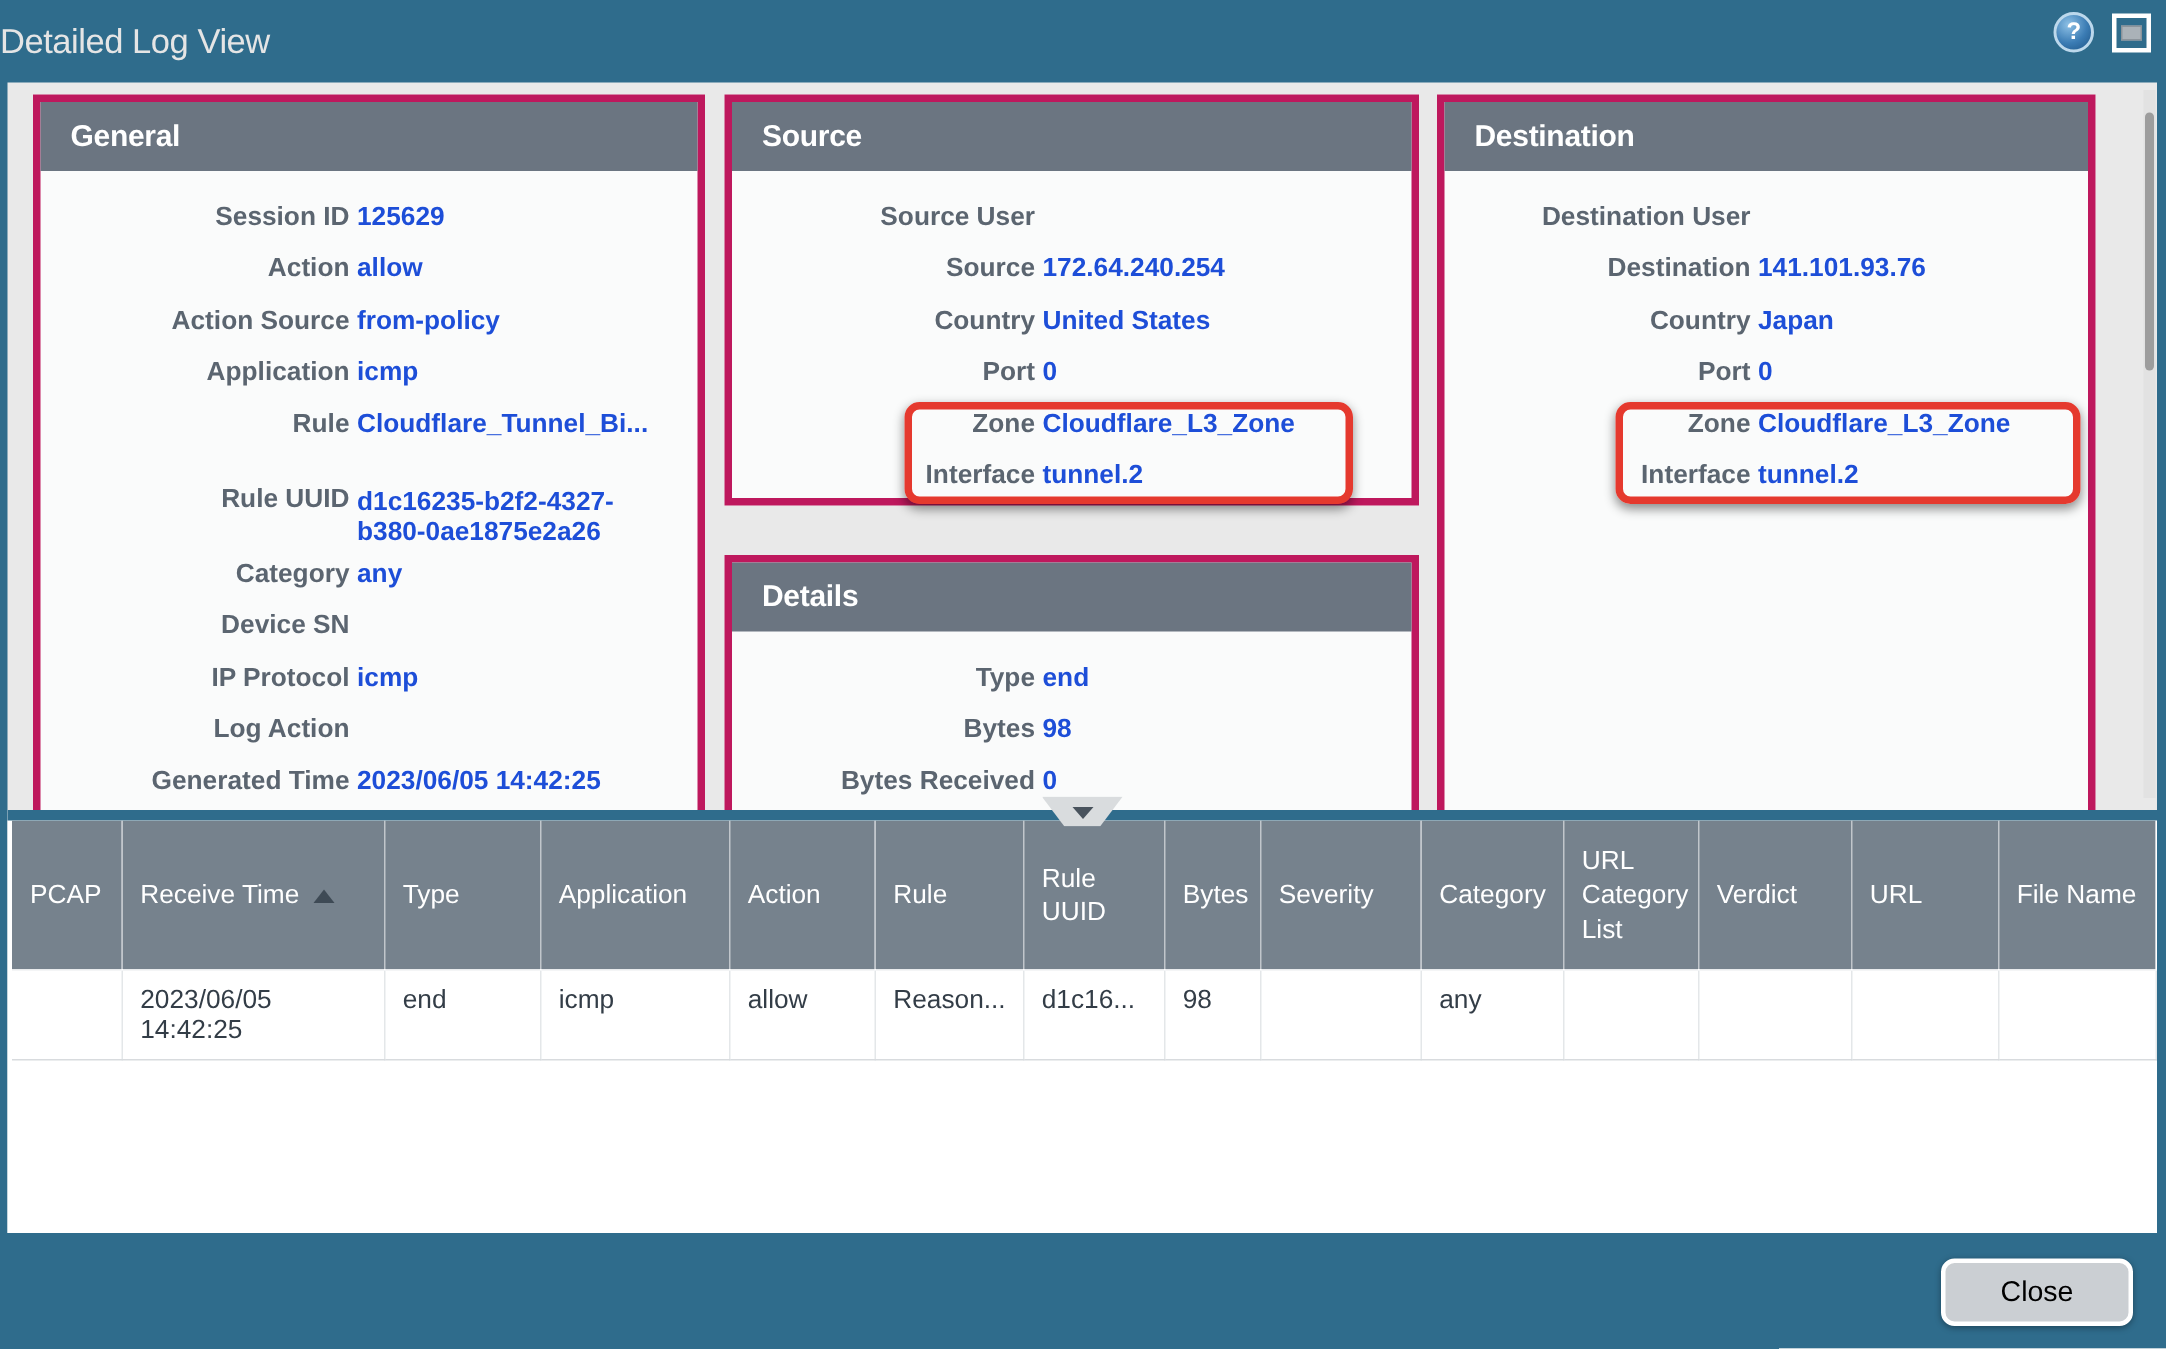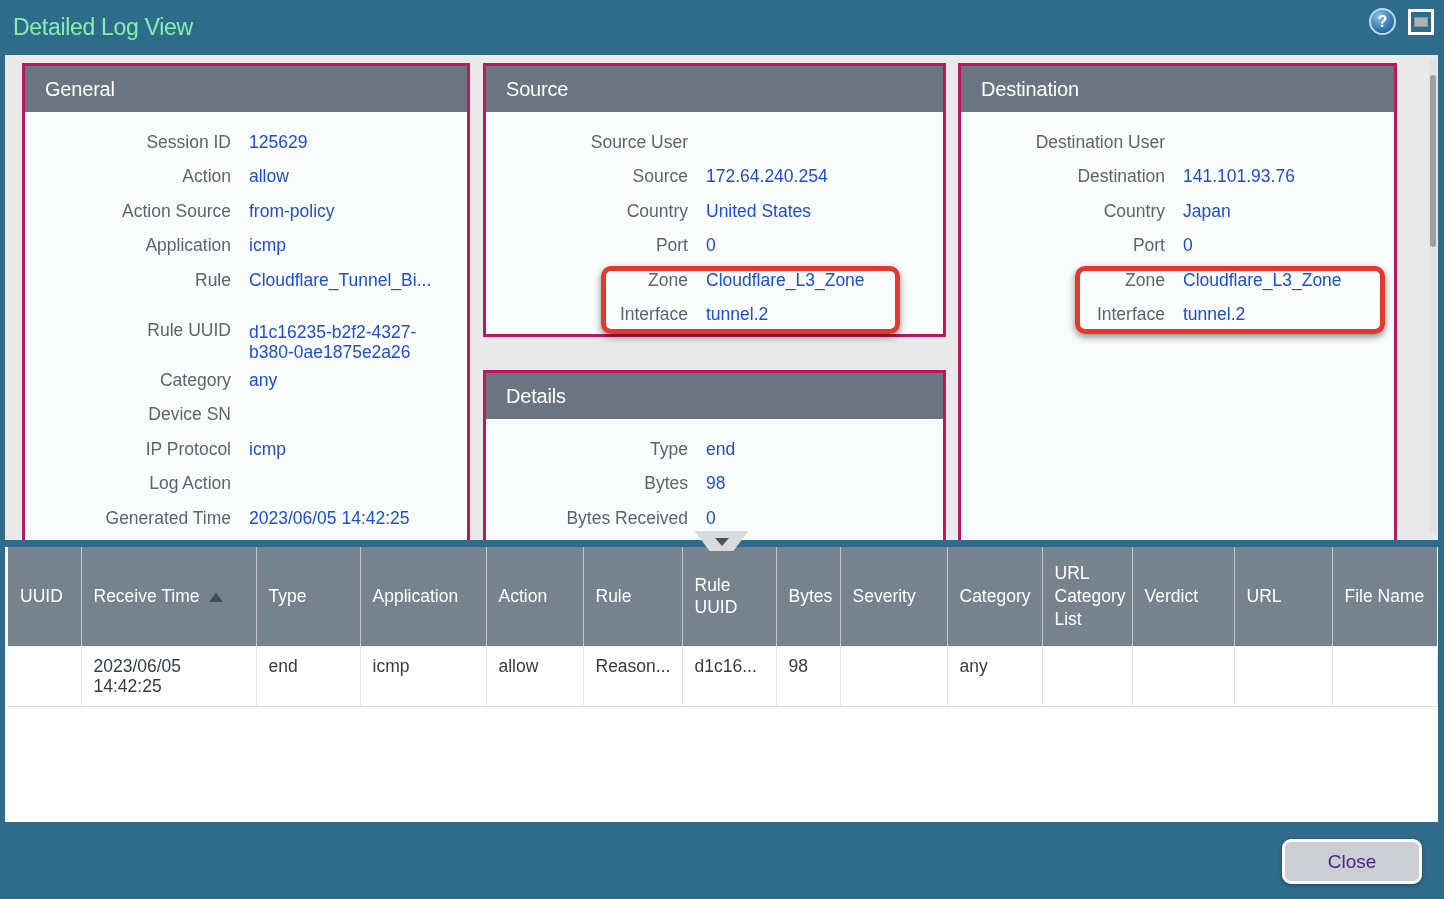--- a/index.html
+++ b/index.html
@@ -3,41 +3,41 @@
 <meta charset="utf-8">
 <style>
   * { margin:0; padding:0; box-sizing:border-box; }
   html,body { width:1444px; height:899px; }
   .stage {
     position:relative; width:1444px; height:899px; overflow:hidden;
     background:#2f6c8c; font-family:"Liberation Sans", sans-serif;
   }
   
   .titlebar { position:absolute; top:0; left:0; right:0; height:55px; display:flex; align-items:center; }
-  .title { color:#86efac; font-size:23px; font-weight:400; letter-spacing:-0.3px; padding-left:13px; }
+  .title { color:#e5e5e5; font-size:23px; font-weight:400; letter-spacing:-0.3px; }
   .titlebar-icons { position:absolute; right:10px; top:8px; display:flex; gap:12px; align-items:center; }
   .help-icon {
     width:27px; height:27px; border-radius:50%;
     background: radial-gradient(circle at 35% 28%, #8ec1e6, #3b7cb4 55%, #1d5486);
     border:2px solid #bcd8ec; color:#fff; font-weight:bold; font-size:16px;
     display:flex; align-items:center; justify-content:center; cursor:pointer;
   }
   .win-icon {
     width:26px; height:26px; border:3px solid #fff; background:#2f6c8c;
     display:flex; align-items:center; justify-content:center; cursor:pointer;
   }
   .win-icon .inner { width:14px; height:10px; background:#aab2b8; border:1px solid #8b949b; }
   
   .content { position:absolute; top:55px; left:5px; right:6px; bottom:77px; background:#e9e9e9; }
   .upper { position:absolute; top:0; left:0; right:0; height:485px; overflow:hidden; }
-  .panel { position:absolute; background:#fafbfb; border:3px solid #be185d; }
+  .panel { position:absolute; background:#fafbfb; border:5px solid #be185d;font-weight:bold; }
   .panel-header { height:46px; background:#6b7581; color:#fff; font-size:20px;
     display:flex; align-items:center; padding:0 20px; letter-spacing:-0.2px; }
   .panel-body { padding-top:13px; }
-  .frow { display:grid; grid-template-columns: var(--lblw) 1fr; column-gap:18px;
+  .frow { display:grid; grid-template-columns: var(--lblw) 1fr; column-gap:5px;
     min-height:34.5px; align-items:center; }
   .frow .lbl { text-align:right; color:#5b6570; font-size:17.5px; }
   .frow .val { color:#1d4ed8; font-size:17.5px; }
   .panel-general  { left:17px;  top:8px;  width:448px; height:540px; --lblw:206px; }
   .panel-source   { left:478px; top:8px;  width:463px; height:274px; --lblw:202px; }
   .panel-details  { left:478px; top:315px; width:463px; height:230px; --lblw:202px; }
   .panel-dest     { left:953px; top:8px;  width:439px; height:535px; --lblw:204px; }
   .row-uuid { min-height:55px; }
   .row-uuid .val span { display:inline-block; width:172px; word-break:break-all; line-height:1.18;margin-top:24px; }
   .hl-box { position:absolute; border:5px solid #e5392e; border-radius:10px;
@@ -62,23 +62,23 @@
     text-align:left; vertical-align:middle; padding:6px 6px 6px 12px; height:99px;
     border-right:1px solid rgba(255,255,255,0.55); line-height:1.3; cursor:pointer; }
   table.logs td { color:#333d47; font-size:17.5px; vertical-align:top;
     padding:9px 6px 9px 12px; height:57px; border-right:1px solid #e4e7e9;
     border-bottom:1px solid #d8dbde; border-top:1px solid #e9ebed; line-height:1.18; }
   .sort-asc { display:inline-block; width:0; height:0; border-left:7px solid transparent;
     border-right:7px solid transparent; border-bottom:9px solid #3e4a55;
     margin-left:9px; vertical-align:baseline; }
   
   .footer { position:absolute; left:0; right:0; bottom:0; height:77px; }
-  .close-btn { position:absolute; right:22px; top:17px; width:140px; height:45px;
+  .close-btn { position:absolute; right:22px; top:17px; width:128px; height:45px;
     background:#cbcfd3; border:3px solid #fff; border-radius:9px; font-size:19px;
-    color:#4c1d95; font-family:"Liberation Sans", sans-serif; cursor:pointer;
+    color:#000000; font-family:"Liberation Sans", sans-serif; cursor:pointer;
     box-shadow:0 1px 4px rgba(0,0,0,0.35); }
 </style>
 </head>
 <body>
 
 <div class="stage">
 
   <div class="titlebar">
     <div class="title">Detailed Log View</div>
     <div class="titlebar-icons">
@@ -244,21 +244,21 @@
             <col style="width:64px">
           <col style="width:107px">
             <col style="width:95px">
             <col style="width:90px">
             <col style="width:102px">
           <col style="width:98px">
             <col style="width:105px">
         </colgroup>
         <thead>
           <tr>
-            <th><span>UUID</span></th>
+            <th><span>PCAP</span></th>
             <th><span>Receive Time</span><span class="sort-asc"></span></th>
             <th><span>Type</span></th>
             <th><span>Application</span></th>
             <th><span>Action</span></th>
             <th><span>Rule</span></th>
             <th><span>Rule UUID</span></th>
             <th><span>Bytes</span></th>
             <th><span>Severity</span></th>
             <th><span>Category</span></th>
             <th><span>URL Category List</span></th>

